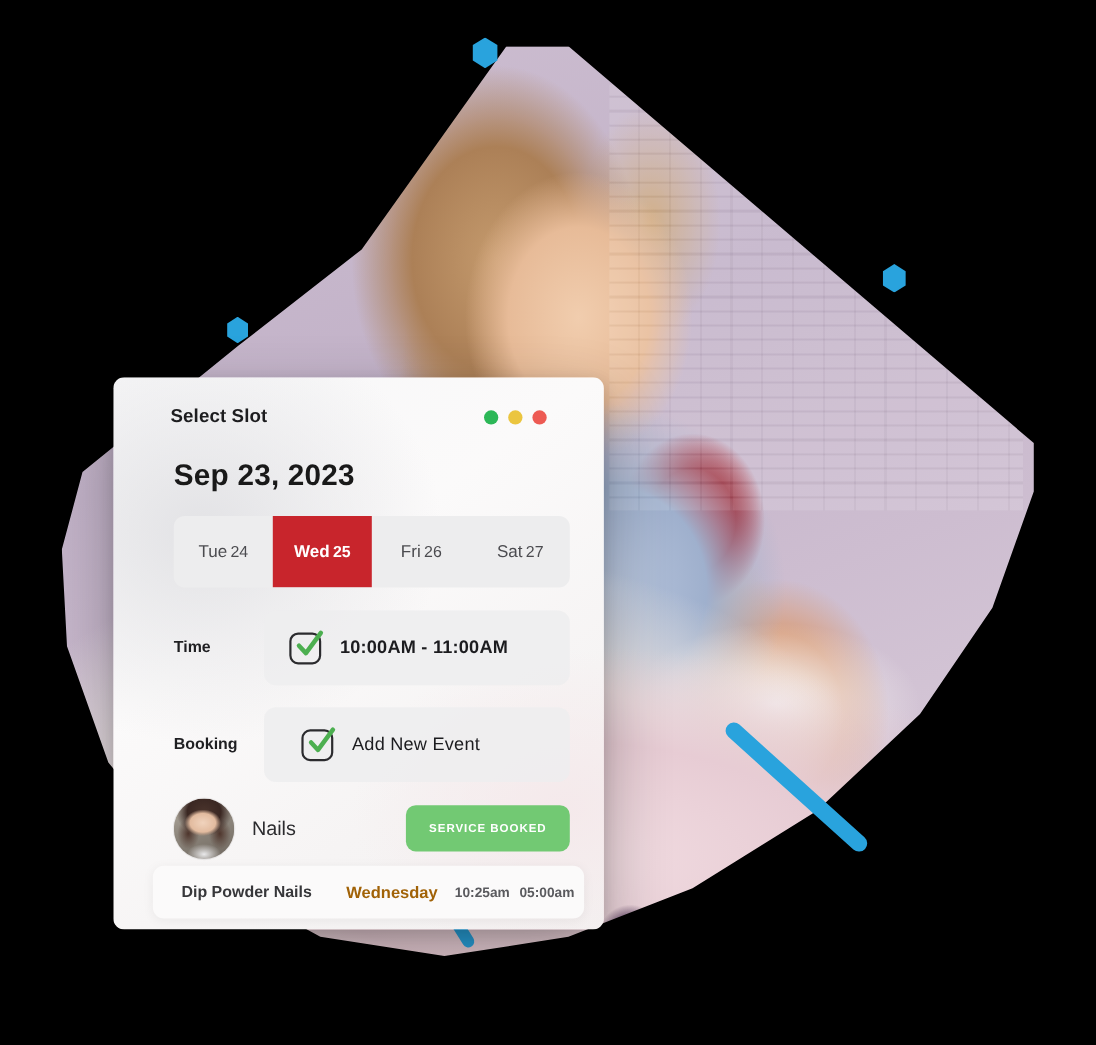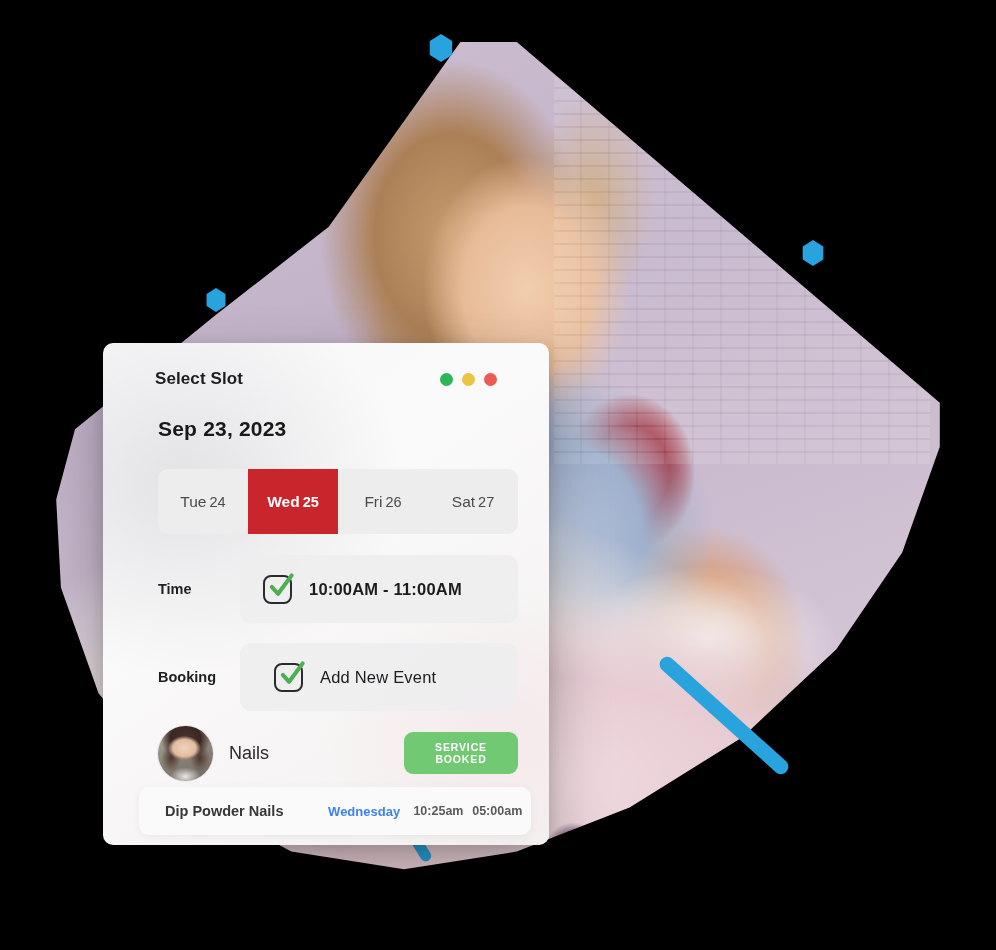--- a/index.html
+++ b/index.html
@@ -165,21 +165,21 @@
   .dots { display: flex; gap: 9px; align-items: center; }
   .dot { width: 13px; height: 13px; border-radius: 50%; }
   .dot-green  { background: #2cb757; }
   .dot-yellow { background: #ebc53f; }
   .dot-red    { background: #ed5a53; }
 
   .card-date {
     position: absolute;
     left: 55px;
     top: 74px;
-    font-size: 21px;
+    font-size: 27px;
     font-weight: 600;
     color: #191919;
     letter-spacing: .2px;
   }
 
   
   .day-strip {
     position: absolute;
     left: 55px;
     top: 126px;
@@ -294,21 +294,21 @@
     box-shadow: 0 0 0 1px rgba(0,0,0,.06);
   }
   #person-name {
     margin-left: 16px;
     font-size: 18px;
     font-weight: 500;
     color: #2b2b2e;
   }
   #service-booked-btn {
     margin-left: auto;
-    width: 114px;
+    width: 149px;
     height: 42px;
     border: none;
     border-radius: 9px;
     background: #72c973;
     color: #ffffff;
     font-family: "Liberation Sans", sans-serif;
     font-size: 10.5px;
     font-weight: 700;
     letter-spacing: .85px;
     cursor: pointer;
@@ -329,24 +329,23 @@
   }
   #appointment-strip .svc {
     margin-left: 26px;
     width: 158px;
     font-size: 14.5px;
     font-weight: 700;
     color: #37373a;
   }
   #appointment-strip .day-name {
     width: 104px;
-    font-size: 13px;
+    font-size: 15px;
     font-weight: 600;
-    color: #3b82f6;
-    text-align: center;
+    color: #a16207;
   }
   #appointment-strip .t1,
   #appointment-strip .t2 {
     width: 62px;
     font-size: 12.5px;
     font-weight: 600;
     color: #5a5a5e;
   }
 </style>
 </head>

